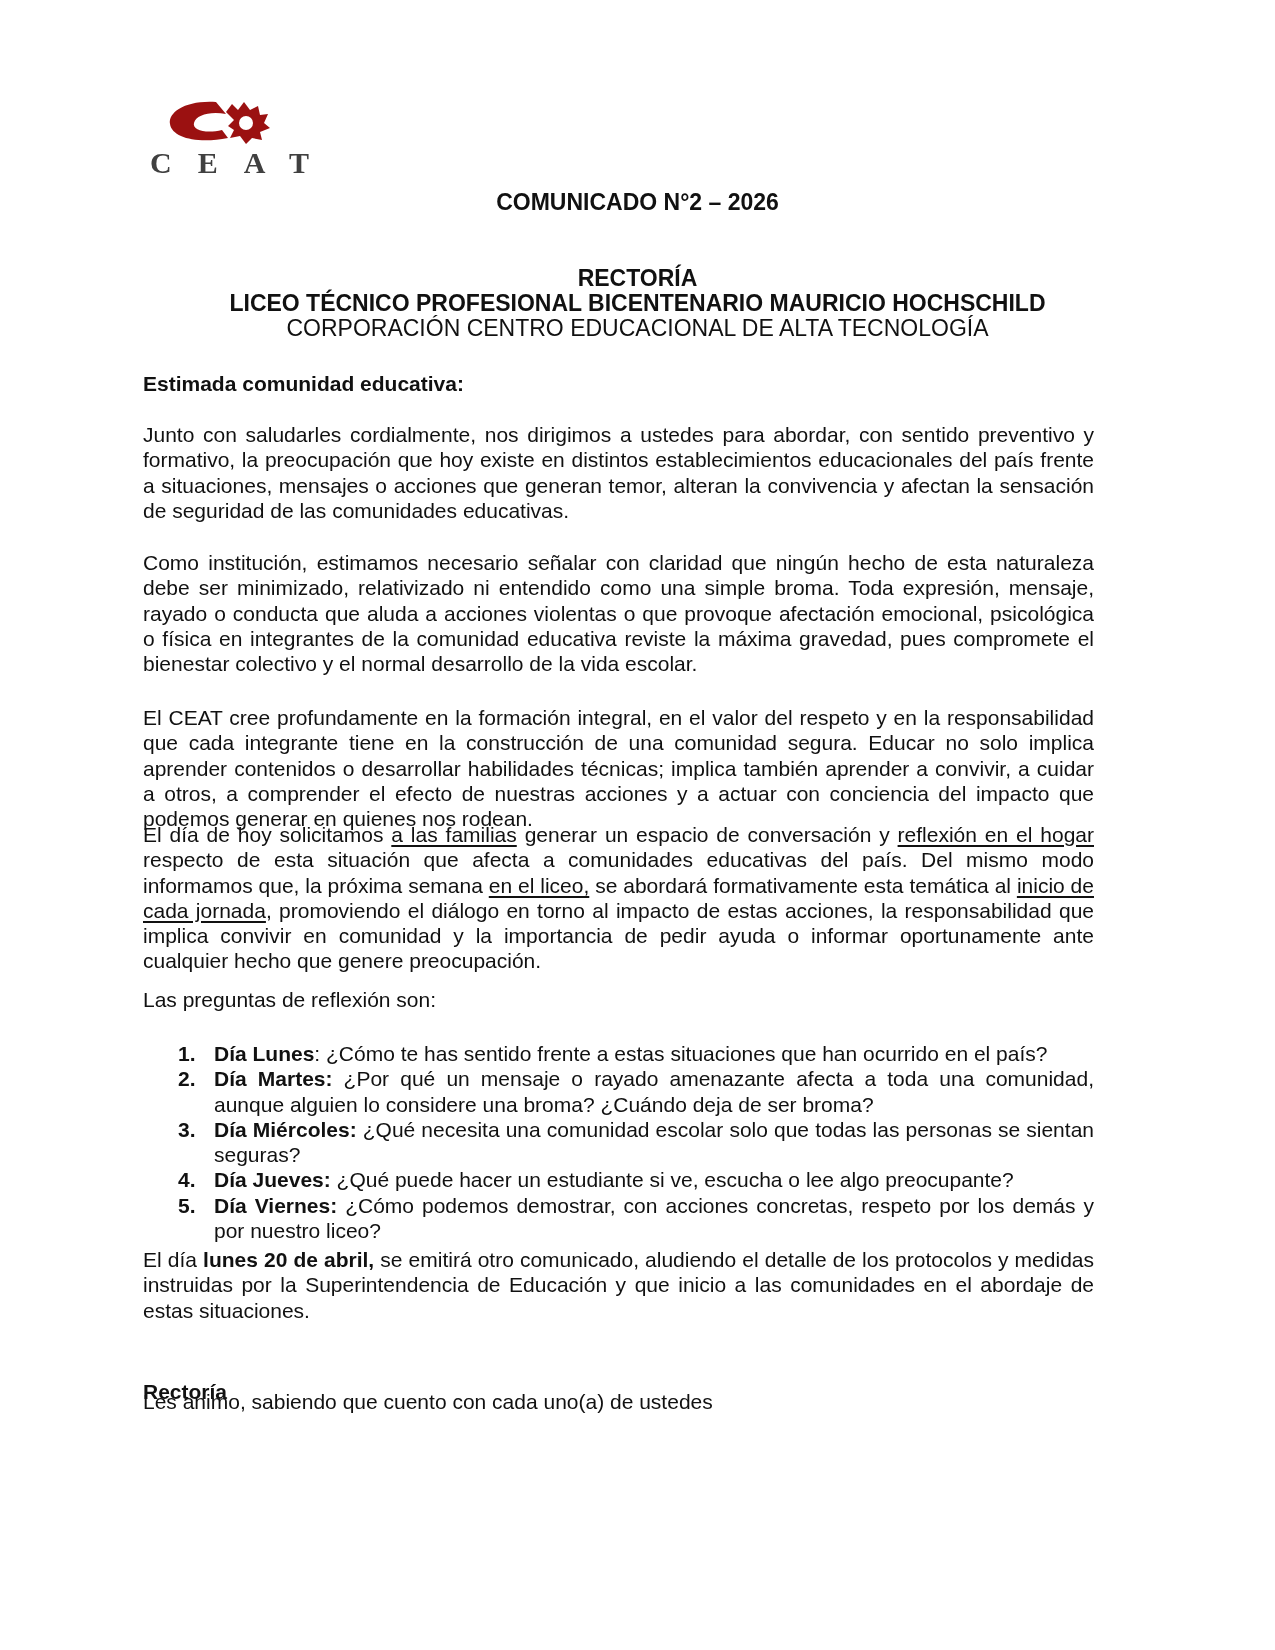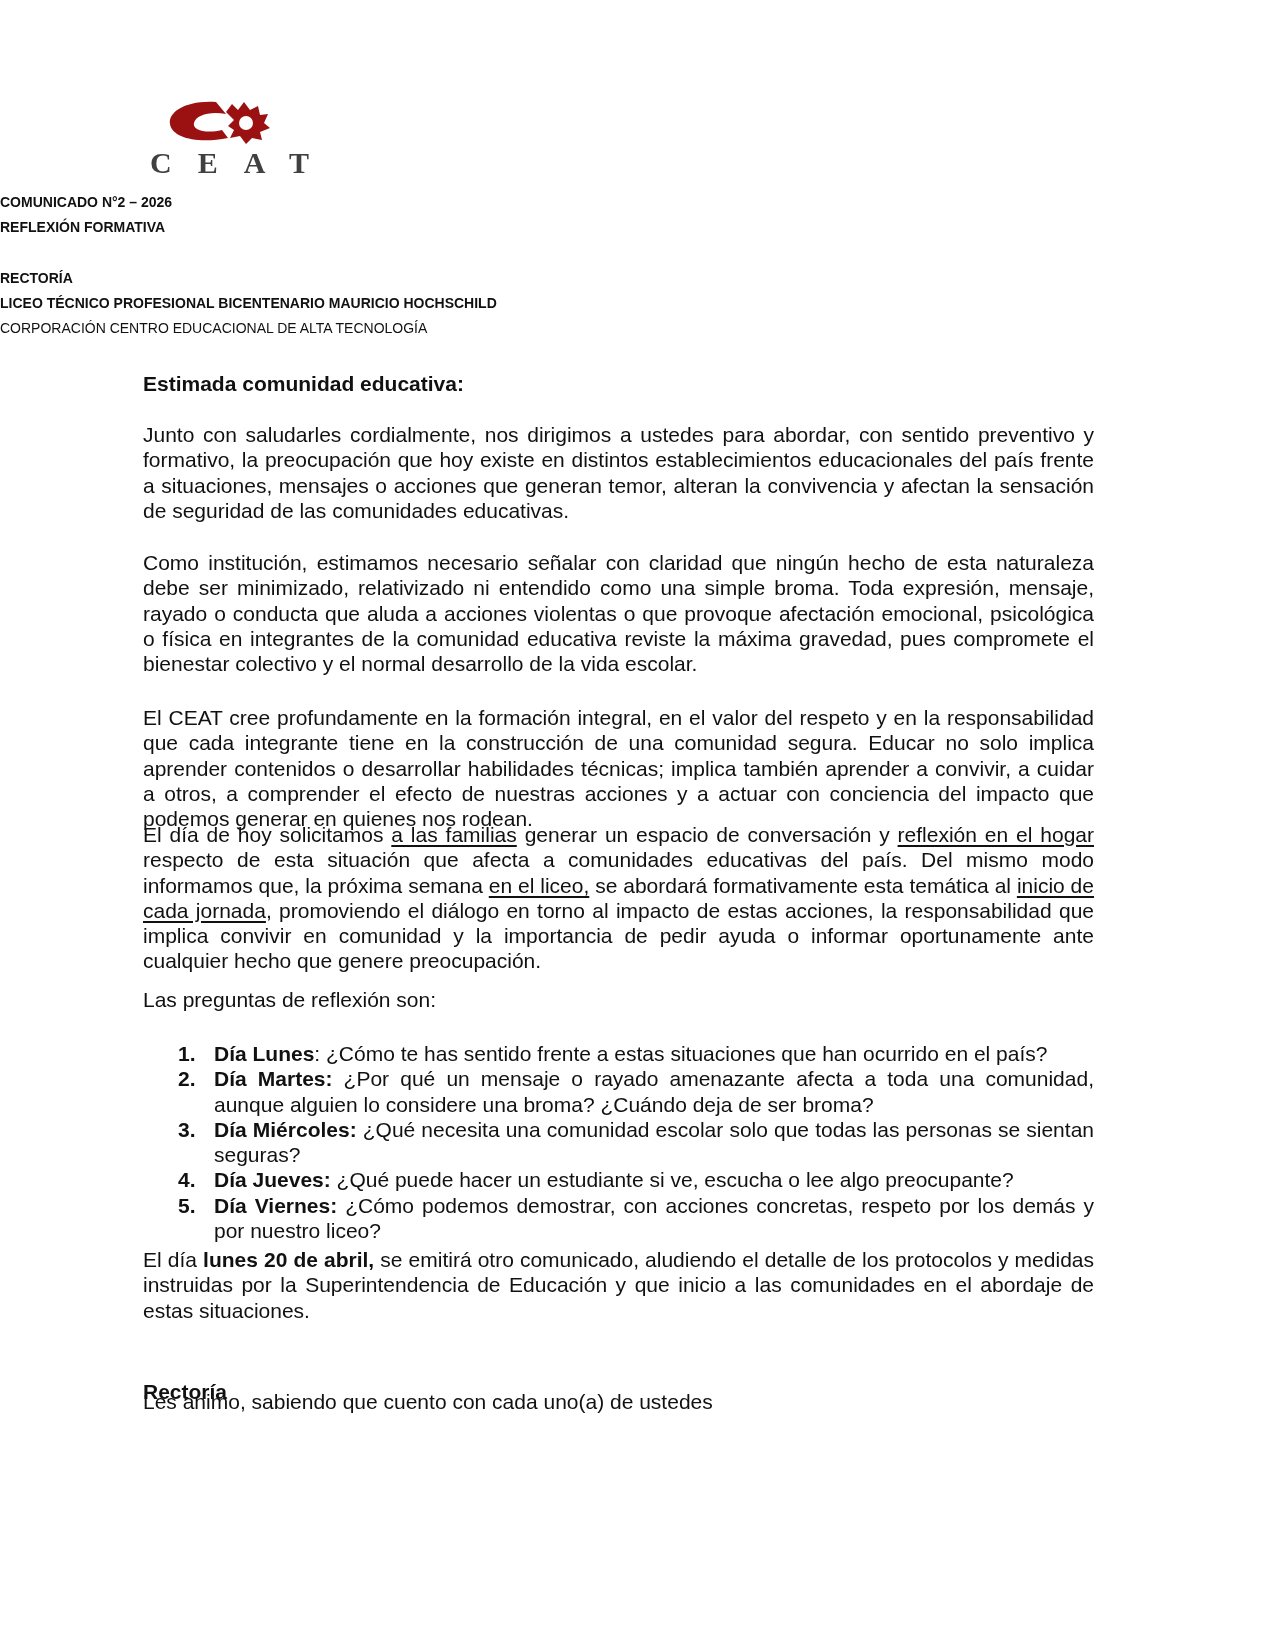--- a/index.html
+++ b/index.html
@@ -7,21 +7,21 @@
     width: 1275px; height: 1650px; position: relative; overflow: hidden;
     font-family: "Liberation Sans", sans-serif; color: #111111;
   }
   .logo { position: absolute; left: 146px; top: 98px; width: 190px; height: 86px; }
   .logo svg { display: block; }
   .logo-text {
     position: absolute; left: 4px; top: 50px; width: 186px;
     font-family: "Liberation Serif", serif; font-weight: bold; font-size: 30px;
     letter-spacing: 26px; color: #404040; line-height: 30px;
   }
-  .header-block { position: absolute; left: 0; width: 1275px; font-size: 14px; line-height: 25px; }
+  .header-block { position: absolute; left: 0; width: 1275px; text-align: center; font-size: 23px; line-height: 25px; }
   .hb1 { top: 190px; }
   .hb2 { top: 266px; }
   .bold { font-weight: bold; }
   .content { position: absolute; left: 143px; width: 951px; font-size: 21px; line-height: 25.3px; }
   p { margin: 0; text-align: justify; }
   .salute { top: 371px; font-weight: bold; }
   .p1 { top: 422px; }
   .p2 { top: 550px; }
   .p3 { top: 705px; }
   .p4 { top: 822px; }
@@ -42,21 +42,20 @@
   <svg width="190" height="50" viewBox="0 0 190 50">
     <path d="M70 4 C40 2 22 14 24 26 C26 40 52 46 82 40 L76 32 C60 36 46 32 48 25 C50 17 64 13 80 16 Z" fill="#9b1111"></path>
     <path d="M80 14 L86 6 L92 12 L98 4 L104 12 L112 8 L114 17 L122 16 L118 25 L124 30 L114 34 L116 42 L106 40 L100 46 L94 38 L84 40 L88 32 L82 28 L88 22 Z" fill="#9b1111"></path>
     <circle cx="100" cy="25" r="7" fill="#ffffff"></circle>
   </svg>
   <div class="logo-text">CEAT</div>
 </div>
 
 <div class="header-block hb1">
   <div class="bold">COMUNICADO N°2 – 2026</div>
-  <div class="bold">REFLEXIÓN FORMATIVA</div>
 </div>
 
 <div class="header-block hb2">
   <div class="bold">RECTORÍA</div>
   <div class="bold">LICEO TÉCNICO PROFESIONAL BICENTENARIO MAURICIO HOCHSCHILD</div>
   <div>CORPORACIÓN CENTRO EDUCACIONAL DE ALTA TECNOLOGÍA</div>
 </div>
 
 <p class="content salute">Estimada comunidad educativa:</p>
 

